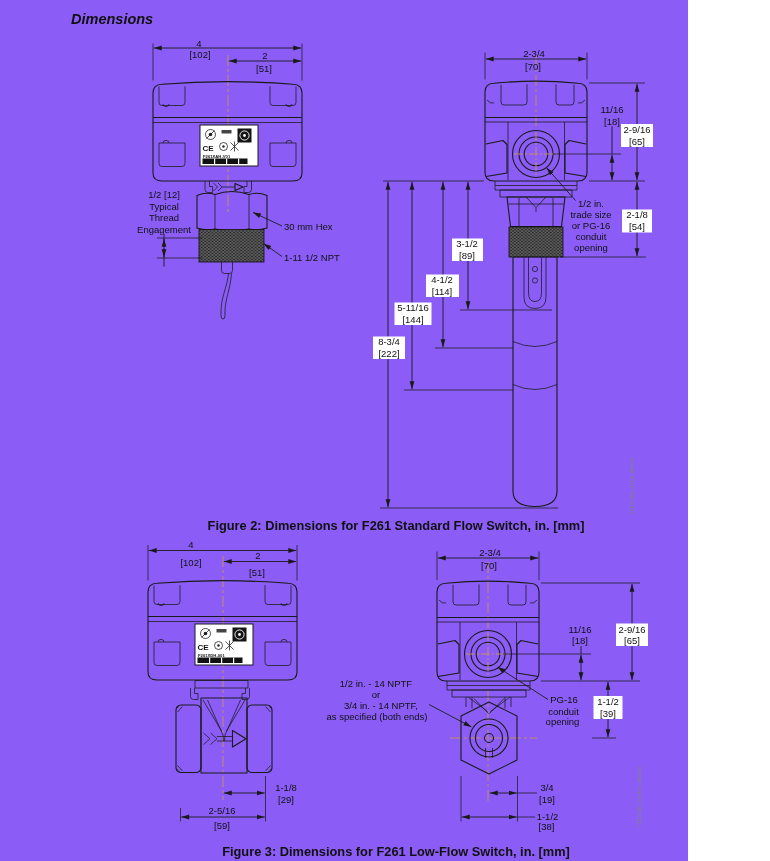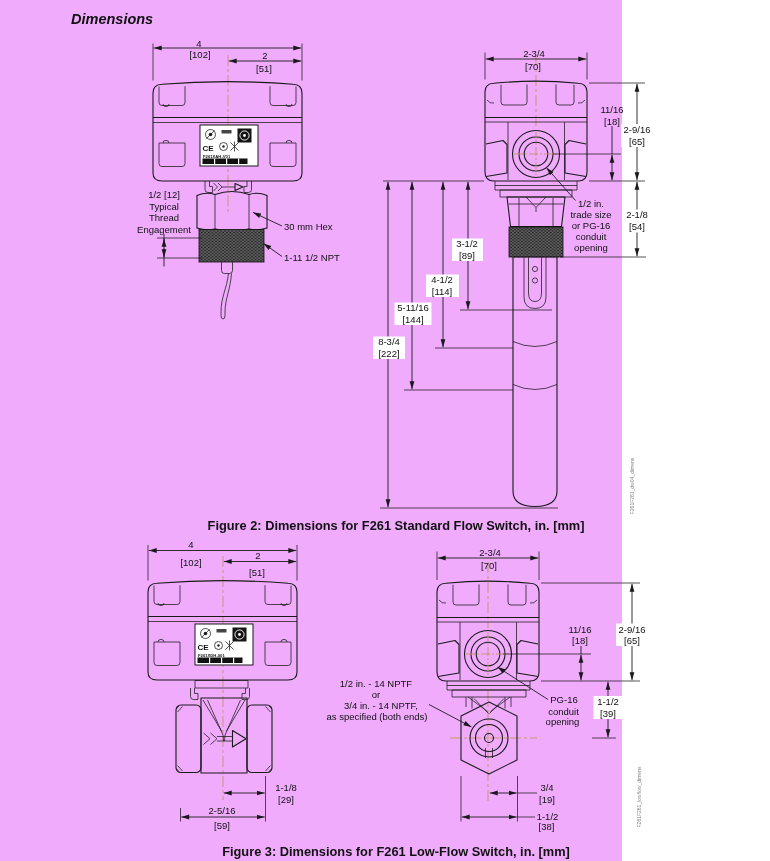--- a/index.html
+++ b/index.html
@@ -1,16 +1,16 @@
 <!DOCTYPE html>
 <html><head>
 <meta charset="utf-8">
 <style>
   html,body{margin:0;padding:0;background:#fff;}
-  .page{width:622px;height:861px;position:relative;background:#f0abfc;}
+  .page{width:688px;height:861px;position:relative;background:#8b5cf6;}
   svg{position:absolute;top:0;left:0;}
   .ln{stroke:#1a1a1a;stroke-width:1.1;fill:none;stroke-linejoin:round;}
   .lt{stroke:#1a1a1a;stroke-width:0.75;fill:none;stroke-linejoin:round;}
   .dim{stroke:#1c1c1c;stroke-width:0.9;fill:none;}
   .dimt{stroke:#1c1c1c;stroke-width:0.75;fill:none;}
   .cl{stroke:#c4945c;stroke-width:0.9;fill:none;stroke-dasharray:11 3 3 3;}
   .cl2{stroke:#c4945c;stroke-width:0.9;fill:none;stroke-dasharray:9 2 2 2;}
   .t{font:9.5px "Liberation Sans",sans-serif;fill:#111;text-anchor:middle;}
   .ts{font:9.5px "Liberation Sans",sans-serif;fill:#111;text-anchor:start;}
   .cap{font:bold 12.8px "Liberation Sans",sans-serif;fill:#111;text-anchor:middle;}

